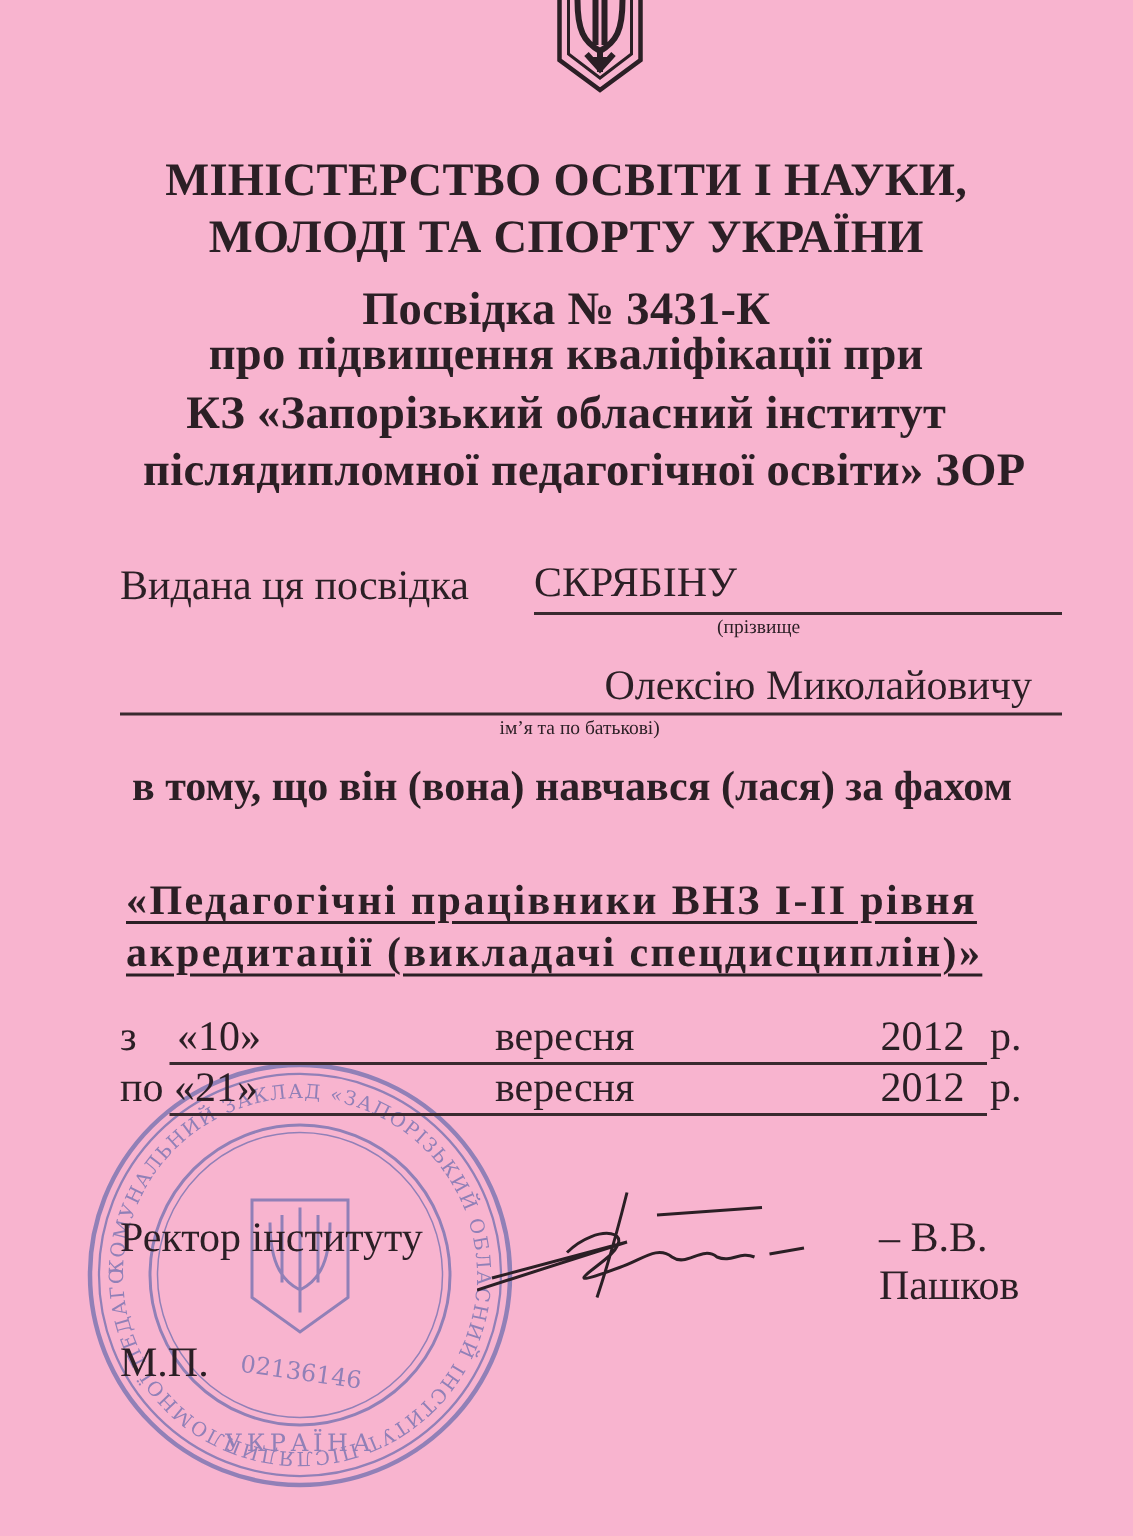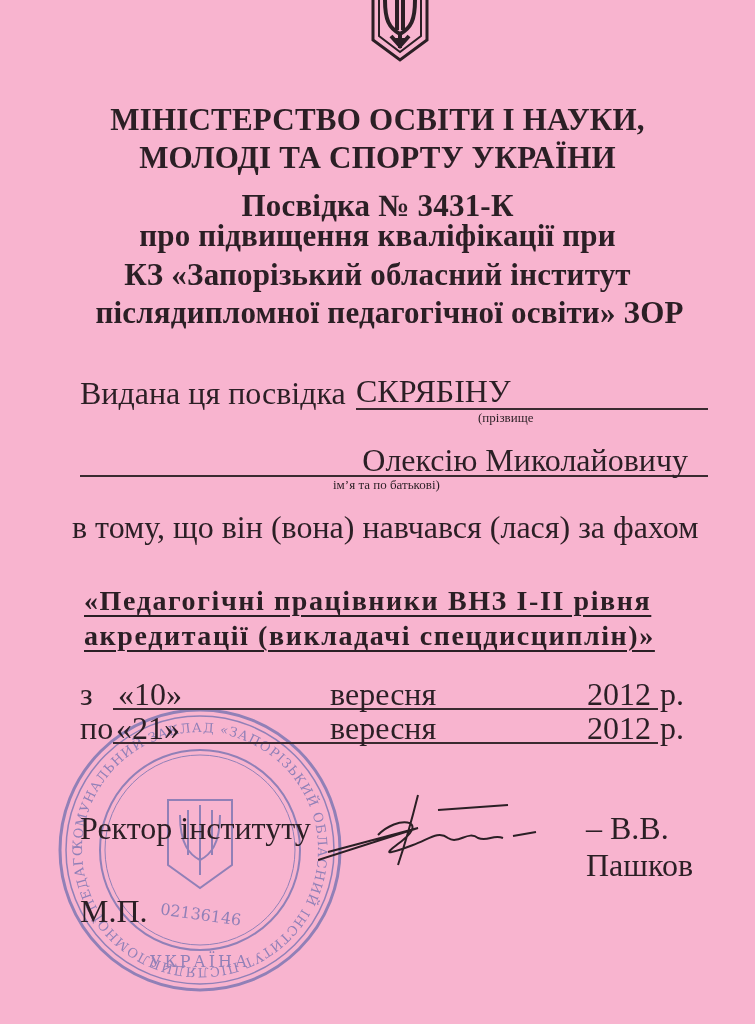--- a/index.html
+++ b/index.html
@@ -5,21 +5,21 @@
   html, body { margin:0; padding:0; }
   body {
     width:755px; height:1024px; overflow:hidden; position:relative;
     background:#f8b4cf;
     font-family:"Liberation Serif", "DejaVu Serif", serif;
     color:#2b1f25;
   }
   .abs { position:absolute; }
   .center { left:0; width:755px; text-align:center; }
   .hdr { font-weight:bold; font-size:31px; line-height:40px; letter-spacing:0.2px; }
-  .body-text { font-size:32px; }
+  .body-text { font-size:28px; }
   .rule { position:absolute; height:0; border-top:2px solid #3a2a30; }
   .caption { font-size:13px; }
   .spec { font-weight:bold; font-size:28px; letter-spacing:1.6px; text-decoration:underline; text-decoration-thickness:2px; text-underline-offset:5px; }
   .stamp { position:absolute; left:55px; top:705px; width:290px; height:290px; }
   .sig { position:absolute; left:318px; top:790px; width:220px; height:80px; }
   .crest { position:absolute; left:367px; top:0; width:66px; height:62px; }
 </style>
 </head>
 <body>
 
@@ -38,21 +38,21 @@
 
 <div class="abs body-text" style="left:80px; top:375px;">Видана ця посвідка</div>
 <div class="rule" style="left:356px; top:408px; width:352px;"></div>
 <div class="abs body-text" style="left:356px; width:352px; top:373px; text-align:left; padding-right:30px; box-sizing:border-box;">СКРЯБІНУ</div>
 <div class="abs caption" style="left:478px; top:410px;">(прізвище</div>
 
 <div class="rule" style="left:80px; top:475px; width:628px;"></div>
 <div class="abs body-text" style="left:80px; width:628px; top:442px; text-align:right; padding-right:20px; box-sizing:border-box;">Олексію Миколайовичу</div>
 <div class="abs caption" style="left:333px; top:477px;">ім’я та по батькові)</div>
 
-<div class="abs body-text" style="left:72px; top:509px;">в тому,  що він  (вона) навчався (лася) за фахом</div>
+<div class="abs body-text" style="left:88px; top:509px;font-weight:bold;">в тому,  що він  (вона) навчався (лася) за фахом</div>
 
 <div class="abs spec" style="left:84px; top:585px;">«Педагогічні працівники ВНЗ І-ІІ рівня</div>
 <div class="abs spec" style="left:84px; top:620px;">акредитації (викладачі спецдисциплін)»</div>
 
 <svg class="stamp" viewBox="0 0 290 290" opacity="0.75">
   <defs>
     <path id="ringpath" d="M145,145 m-118,0 a118,118 0 1,1 236,0 a118,118 0 1,1 -236,0"></path>
   </defs>
   <circle cx="145" cy="145" r="140" fill="none" stroke="#6f6fb0" stroke-width="3"></circle>
   <circle cx="145" cy="145" r="134" fill="none" stroke="#6f6fb0" stroke-width="1.5"></circle>

